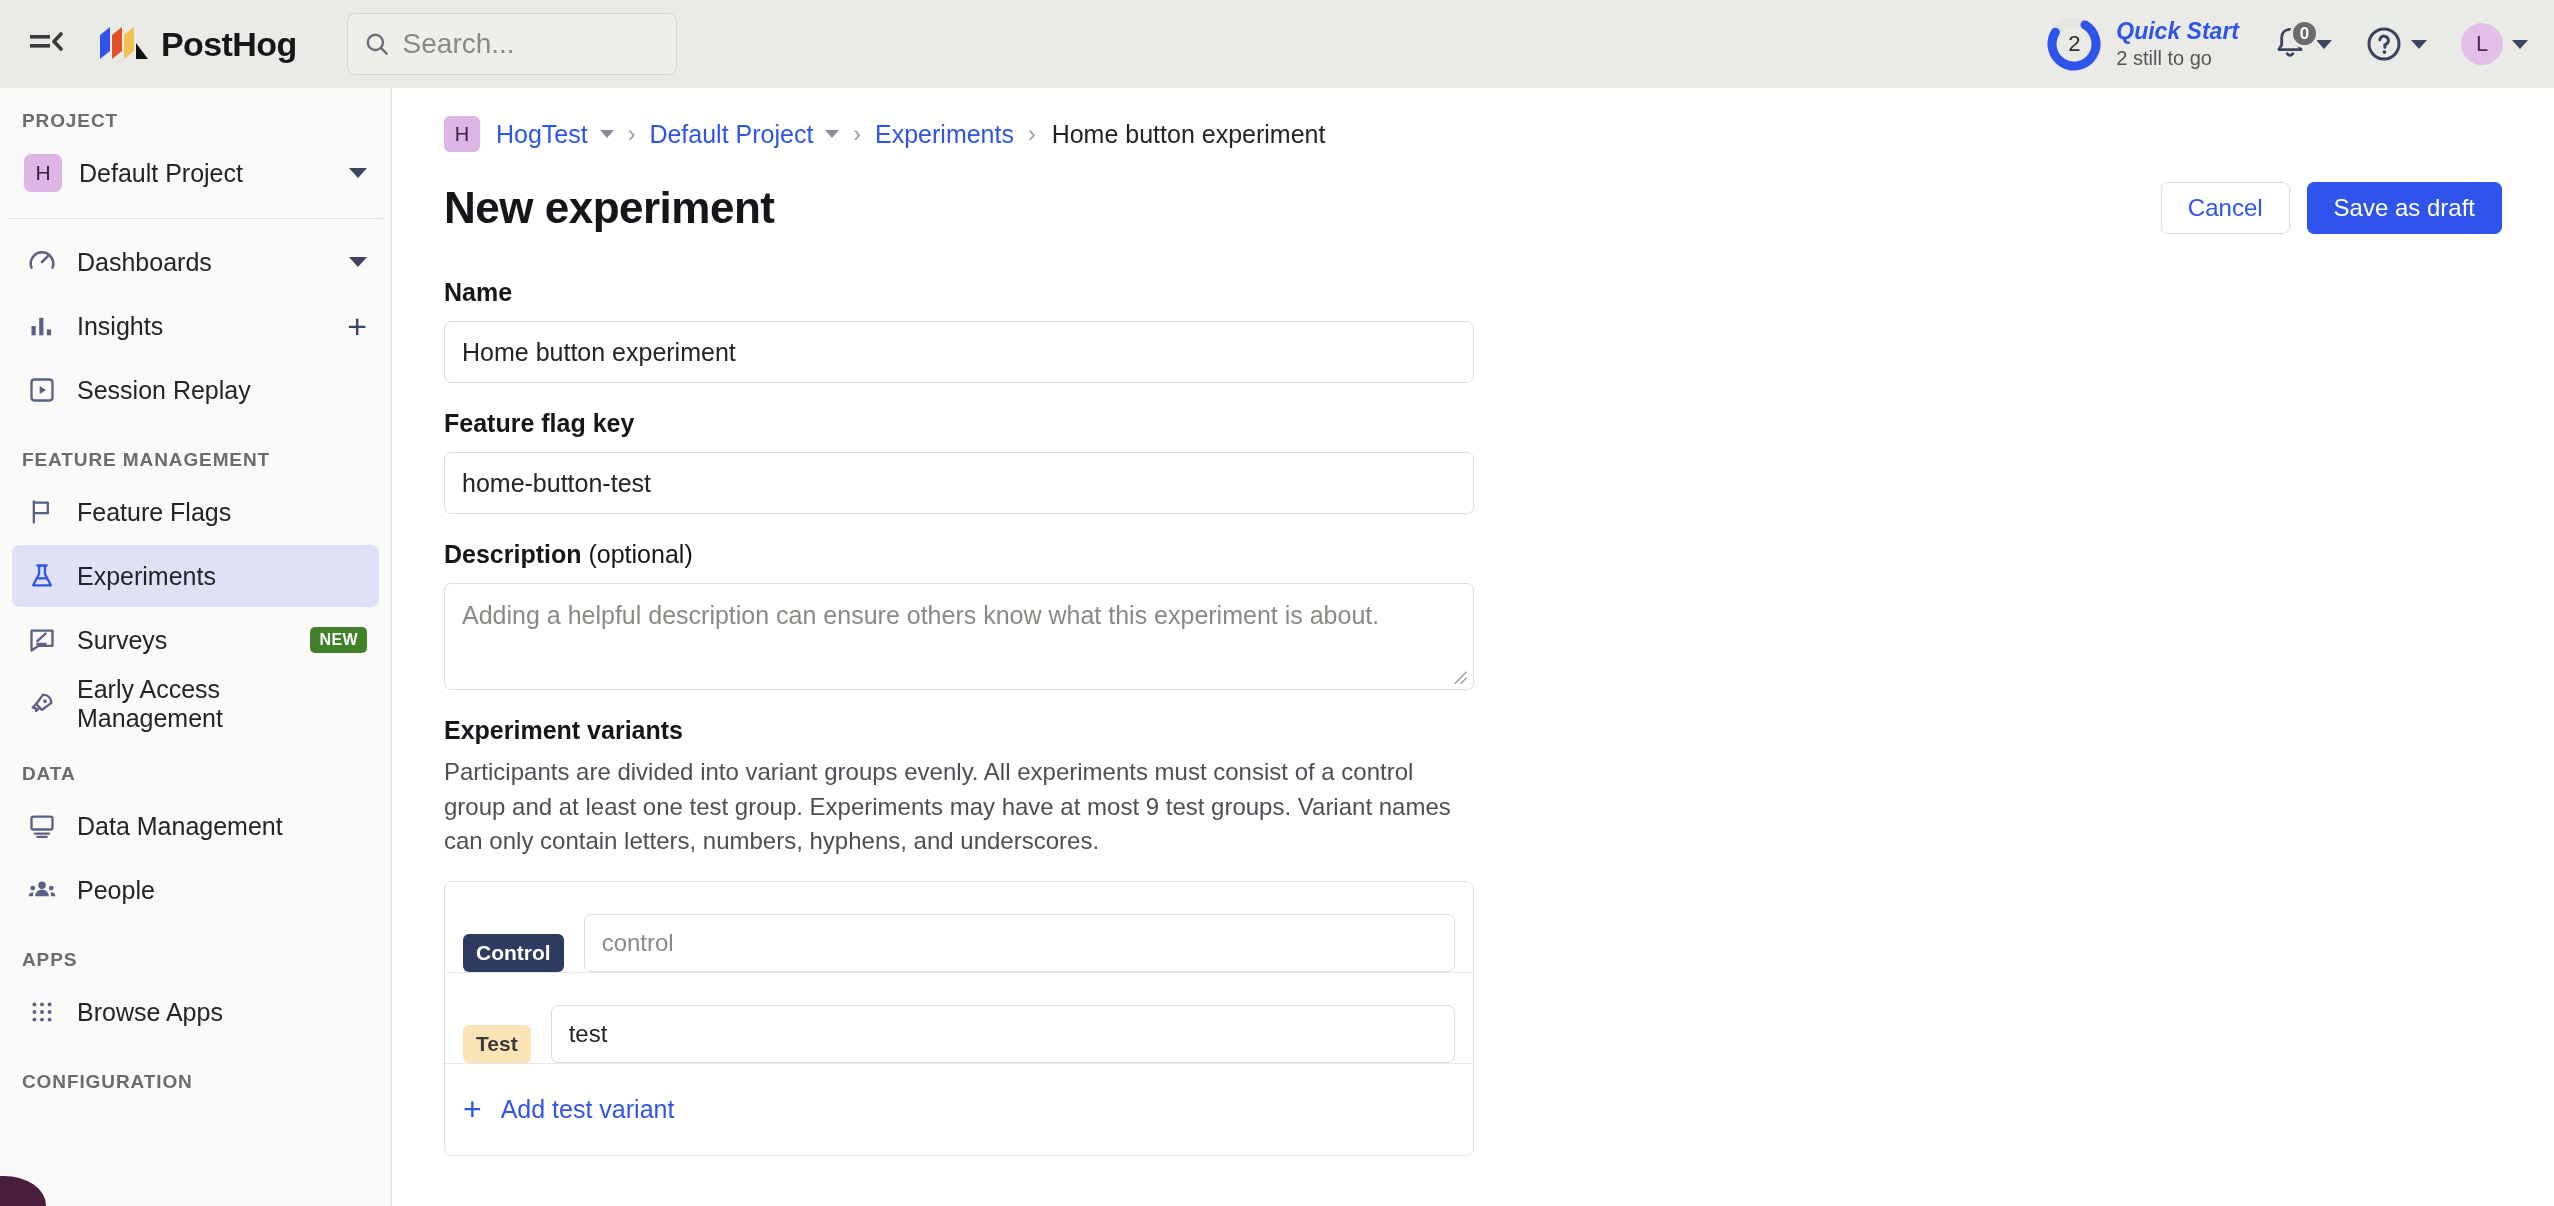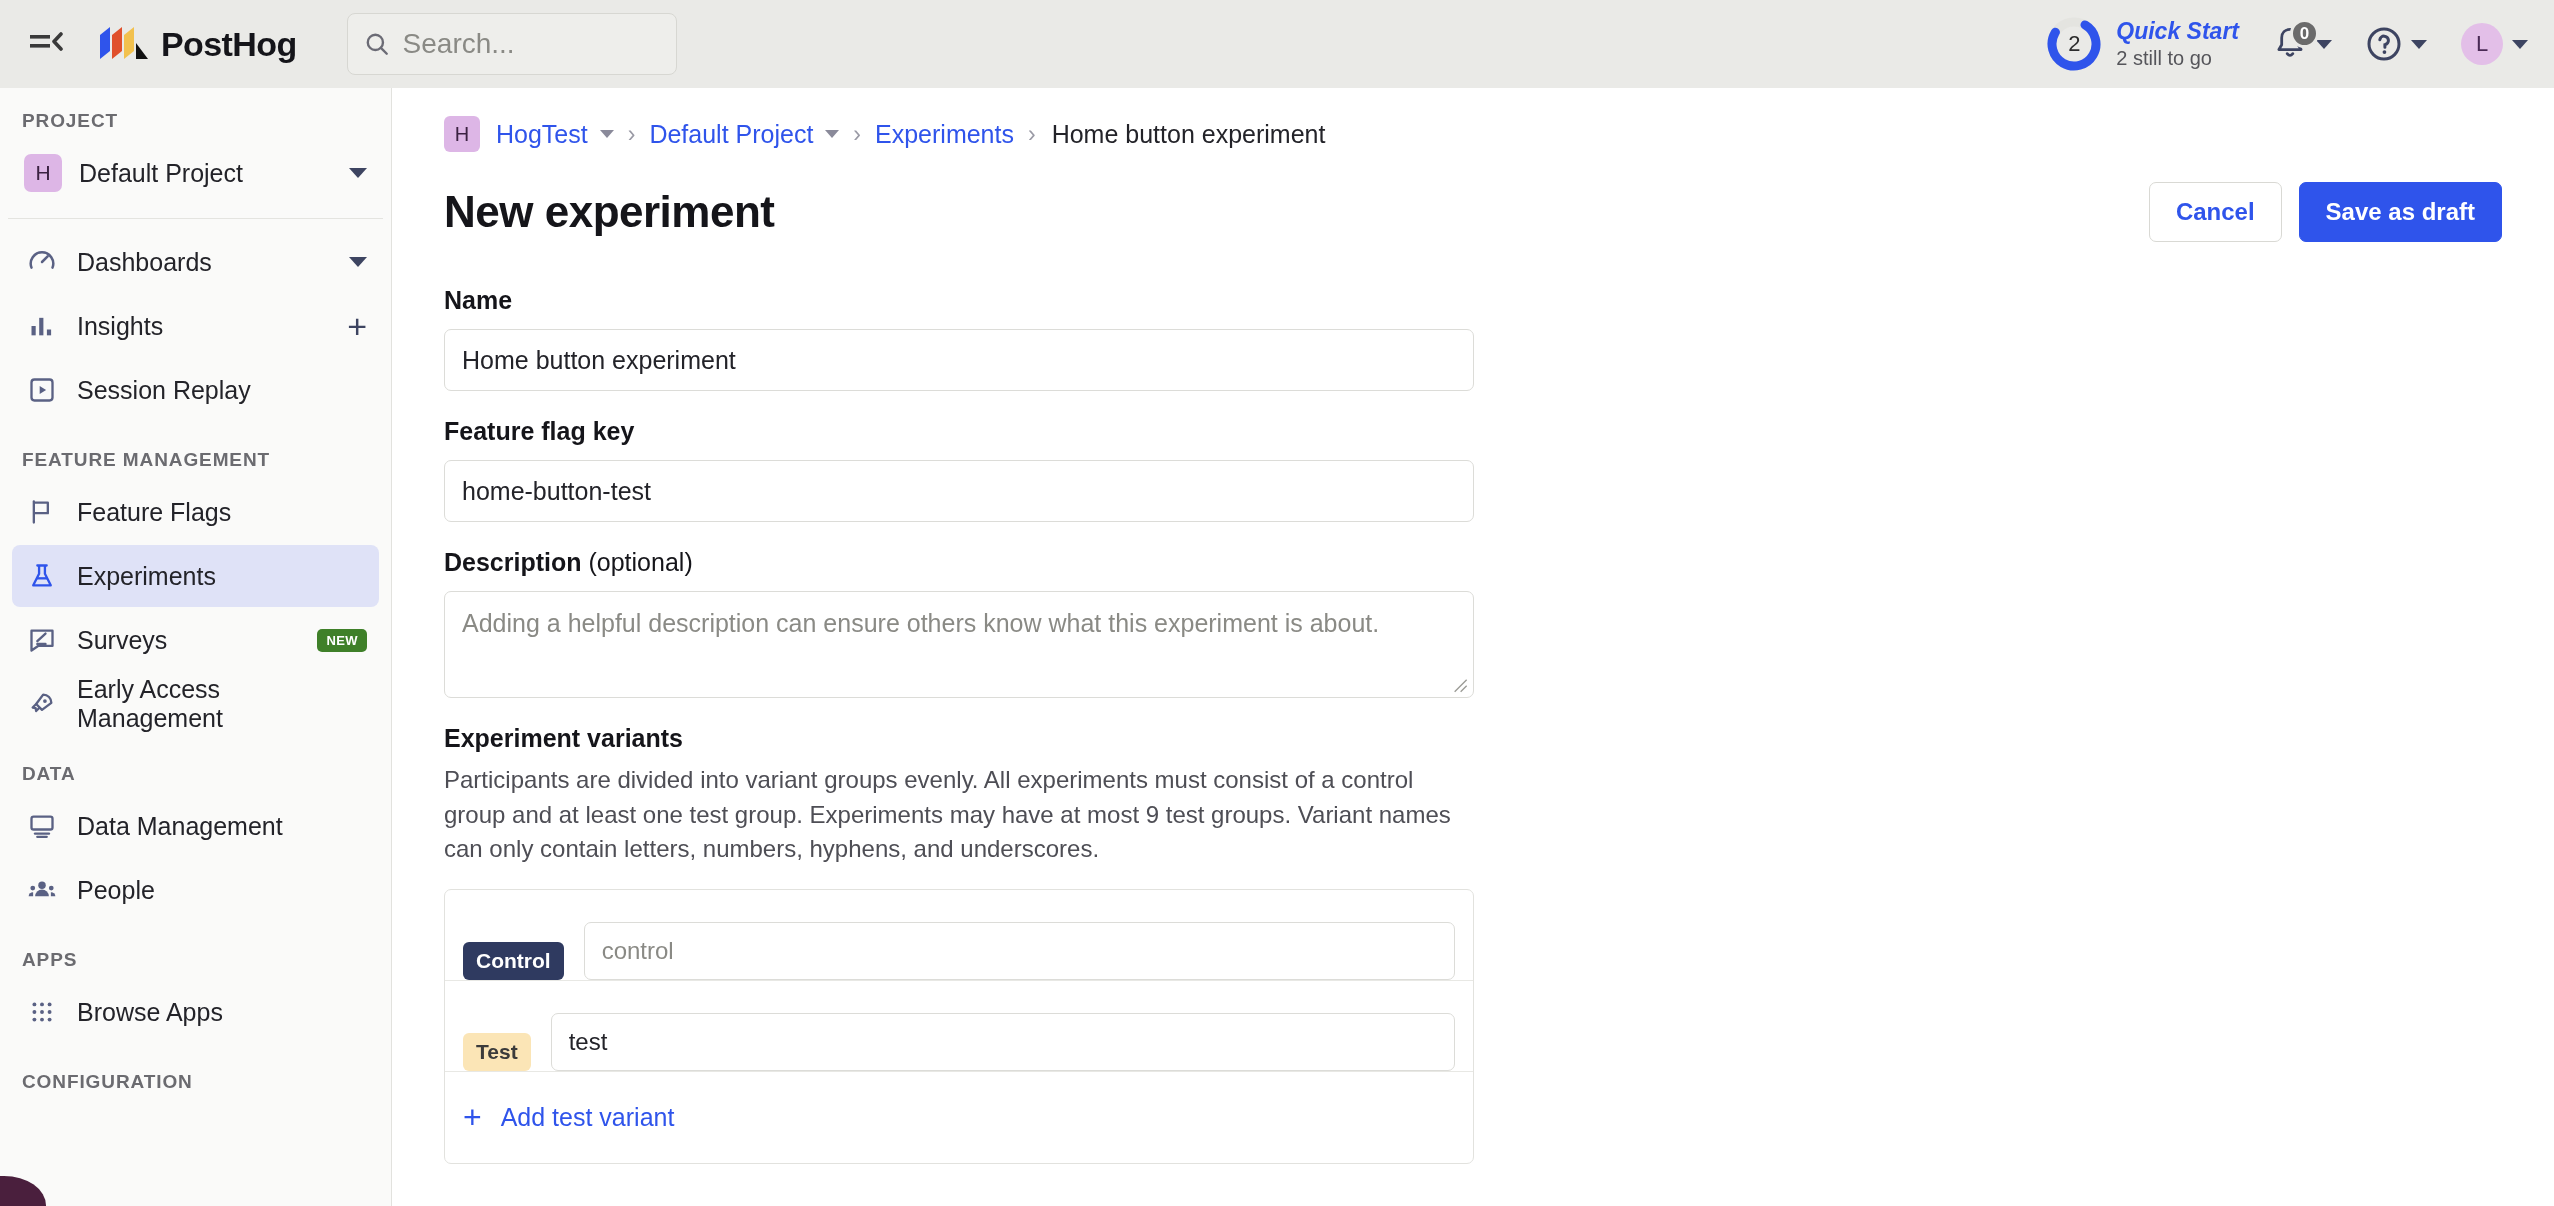--- a/index.html
+++ b/index.html
@@ -77,21 +77,21 @@
   .divider { height: 1px; background: #e4e4e0; margin: 14px 8px 0 8px; }
 
   .nav-item { display: flex; align-items: center; height: 62px;
     margin: 2px 12px; padding: 0 12px; border-radius: 8px; cursor: pointer; }
   .nav-item.active { background: #dfe2f7; }
   .nav-ico { width: 36px; height: 36px; display: flex;
     align-items: center; justify-content: center; flex: 0 0 36px; }
   .nav-label { font-size: 25px; color: #232329; margin-left: 17px; }
   .nav-right { margin-left: auto; display: flex; align-items: center; }
   .plus-ico { font-size: 34px; color: #3d4461; line-height: 1; font-weight: 300; }
-  .badge-new { background: #3f8029; color: #fff; font-size: 13px;
+  .badge-new { background: #3f8029; color: #fff; font-size: 16px;
     font-weight: bold; border-radius: 5px; padding: 4px 9px; letter-spacing: 0.4px; margin-left: 48px; }
   .sec-gap { height: 26px; }
   .corner-blob { position: absolute; left: -14px; bottom: -12px;
     width: 60px; height: 42px; background: #4a1f3d;
     border-radius: 0 70% 0 0; }
 
   
   .main { position: absolute; top: 88px; left: 392px;
     width: 2162px; height: 1118px; background: #fff; overflow: hidden; }
   .breadcrumb { display: flex; align-items: center; margin: 20px 0 0 52px; height: 52px; }
@@ -102,21 +102,21 @@
     margin-left: 16px; cursor: pointer; }
   .bc-caret { width: 0; height: 0; border-left: 7px solid transparent;
     border-right: 7px solid transparent; border-top: 8px solid #8a8a9a;
     margin-left: 12px; cursor: pointer; }
   .bc-sep { font-size: 23px; color: #9a9aa5; margin: 0 14px; }
   .bc-current { font-size: 25px; color: #232329; margin-left: 2px; }
 
   .title-row { display: flex; align-items: center; margin: 22px 52px 0 52px; }
   .page-title { font-size: 44px; font-weight: bold; color: #15151a; letter-spacing: -0.5px; }
   .title-actions { margin-left: auto; display: flex; gap: 17px; }
-  .btn { height: 60px; border-radius: 7px; font-size: 24px; font-weight: 700;
+  .btn { height: 52px; border-radius: 7px; font-size: 24px; font-weight: 400;
     display: flex; align-items: center; justify-content: center;
     padding: 0 26px; cursor: pointer; }
   .btn-secondary { background: #fff; border: 1px solid #d9d9d4; color: #2f54eb; }
   .btn-primary { background: #2f54eb; color: #fff; border: 1px solid #2f54eb; }
 
   .form { margin: 44px 0 0 52px; width: 1030px; }
   .f-label { font-size: 25px; font-weight: bold; color: #15151a; }
   .f-label .opt { font-weight: normal; color: #15151a; }
   .f-input { width: 1030px; height: 62px; border: 1px solid #dcdcd8;
     border-radius: 7px; background: #fff; display: flex; align-items: center;

